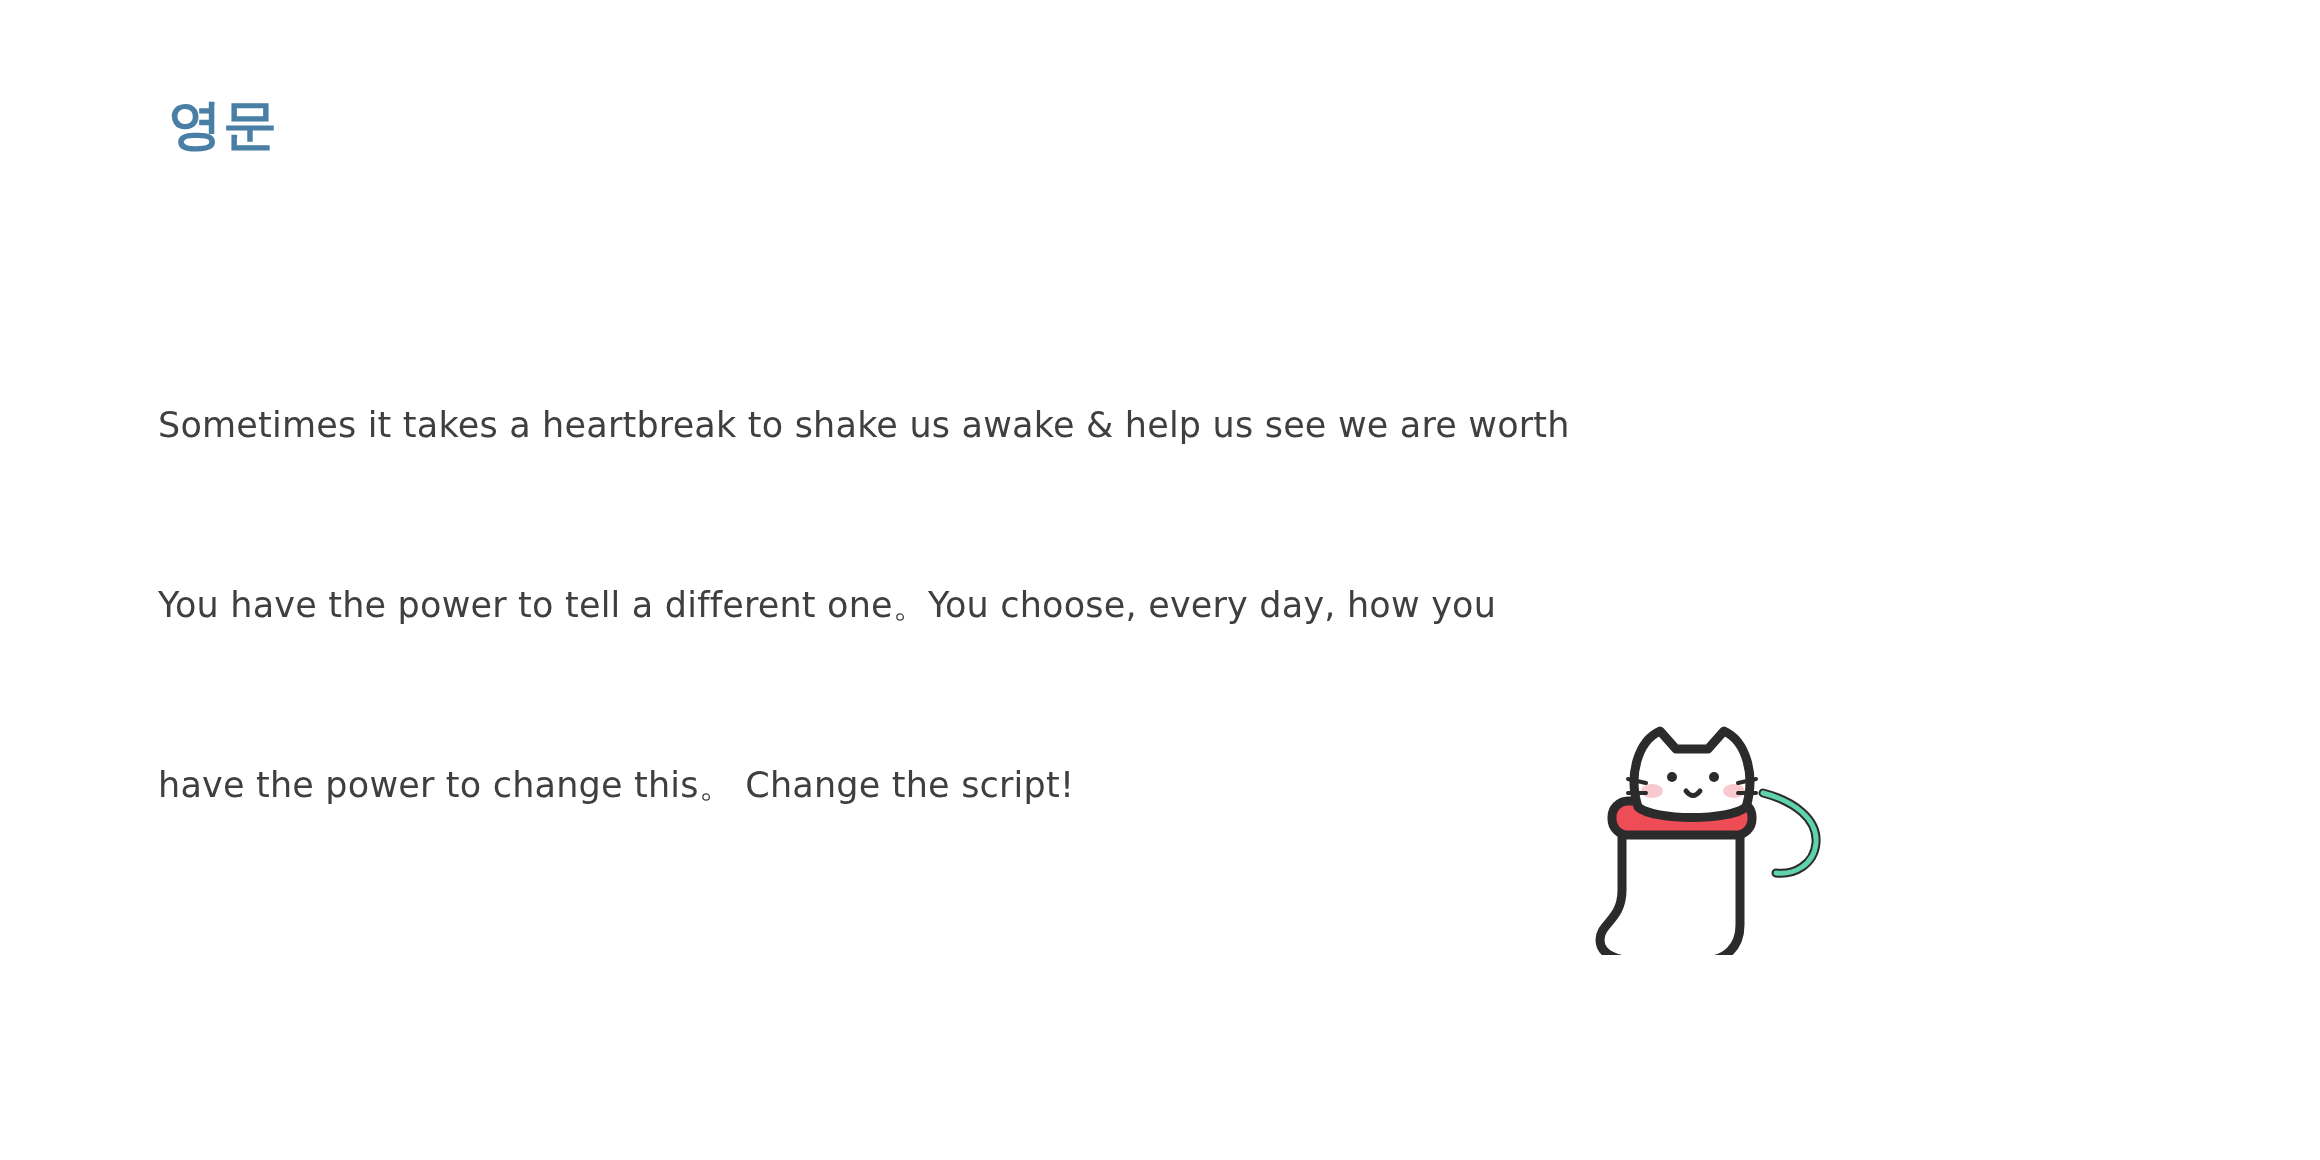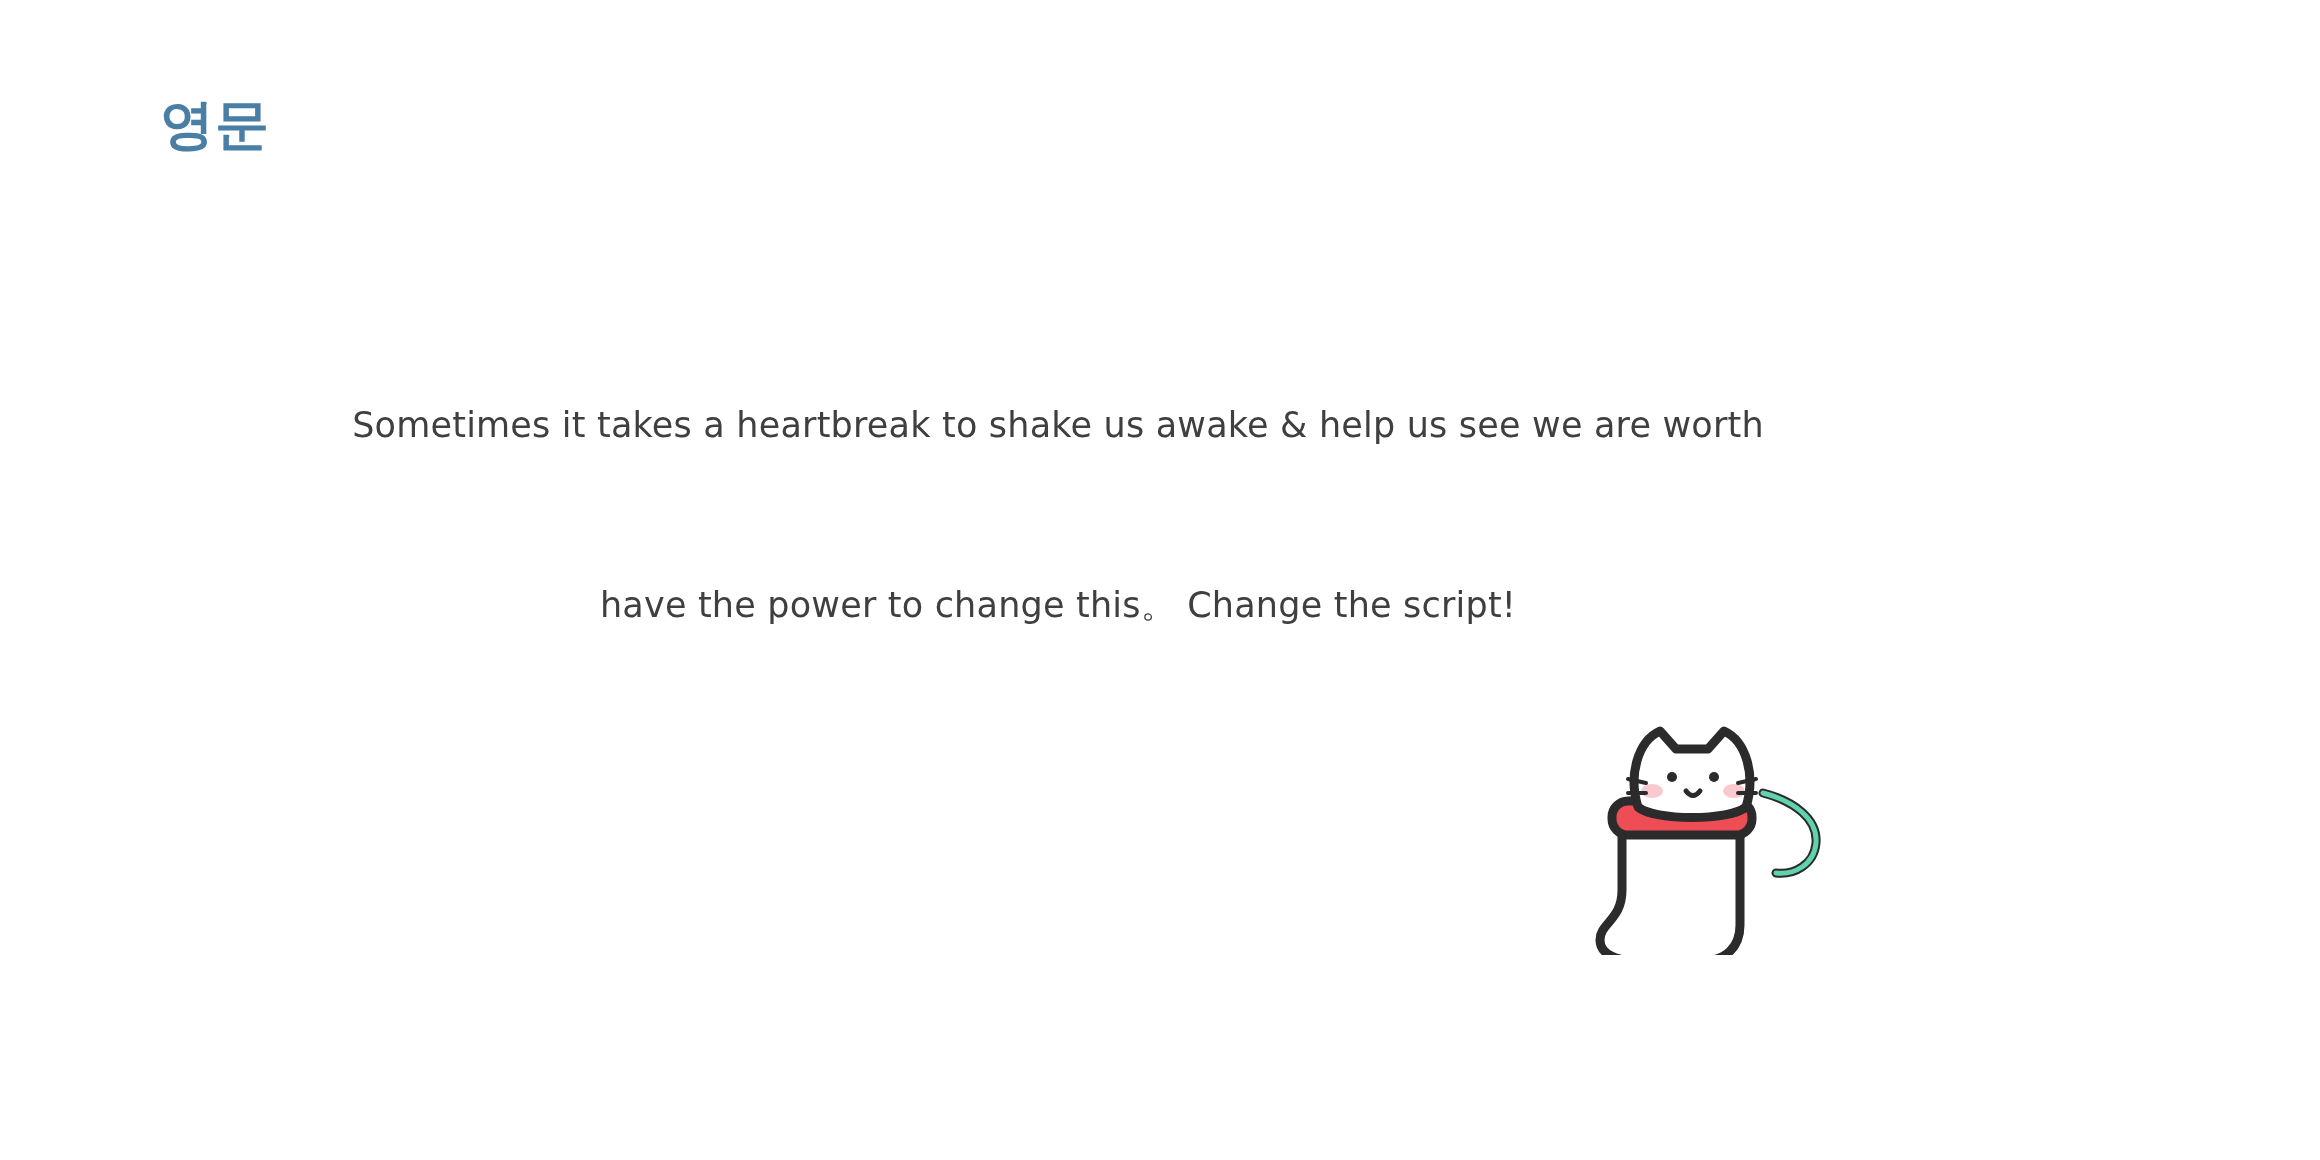--- a/index.html
+++ b/index.html
@@ -15,21 +15,21 @@
     font-family: "DejaVu Sans", sans-serif;
     color: #3d3d3d;
   }
   .page {
     position: absolute;
     inset: 0;
     background: #ffffff;
   }
   .title {
     position: absolute;
-    left: 160px;
+    left: 168px;
     top: 95px;
     font-family: "DejaVu Sans", sans-serif;
     font-size: 54px;
     font-weight: 700;
     color: #4a7fa5;
     letter-spacing: 1px;
     line-height: 1.1;
     white-space: nowrap;
     text-align: right;
   }
@@ -42,21 +42,20 @@
   .para {
     font-family: "DejaVu Sans", sans-serif;
     font-size: 35px;
     line-height: 60px;
     color: #3f3f3f;
     letter-spacing: 0.2px;
     white-space: pre;
   }
   .para .line {
     display: block;
-    text-align: center;
   }
   
   .sticker {
     position: absolute;
     left: 1580px;
     top: 715px;
     width: 270px;
     height: 240px;
   }
   .sticker svg {
@@ -69,20 +68,21 @@
 <body>
 
 <div class="page">
 
   <div class="title">영문</div>
 
   <div class="body-block">
 
     <div class="para">
       <span class="line">Sometimes it takes a heartbreak to shake us awake &amp; help us see we are worth</span>
+      <span class="line">You have the power to tell a different one。You choose, every day, how you</span>
       <span class="line">have the power to change this。 Change the script!</span>
       
       
     </div>
 
   </div>
 
   <div class="sticker">
     <svg viewBox="0 0 270 240" xmlns="http://www.w3.org/2000/svg">
 

